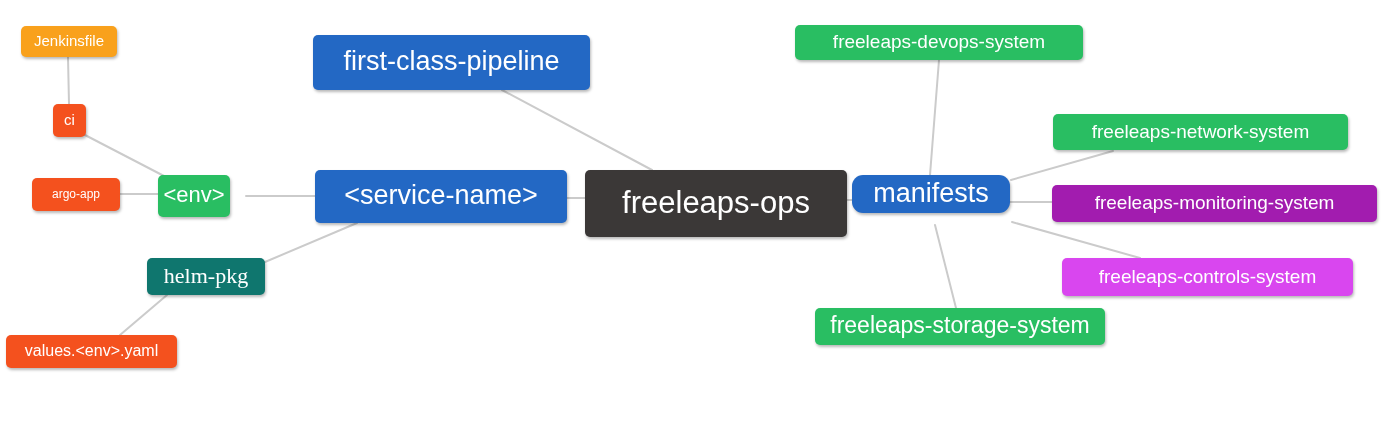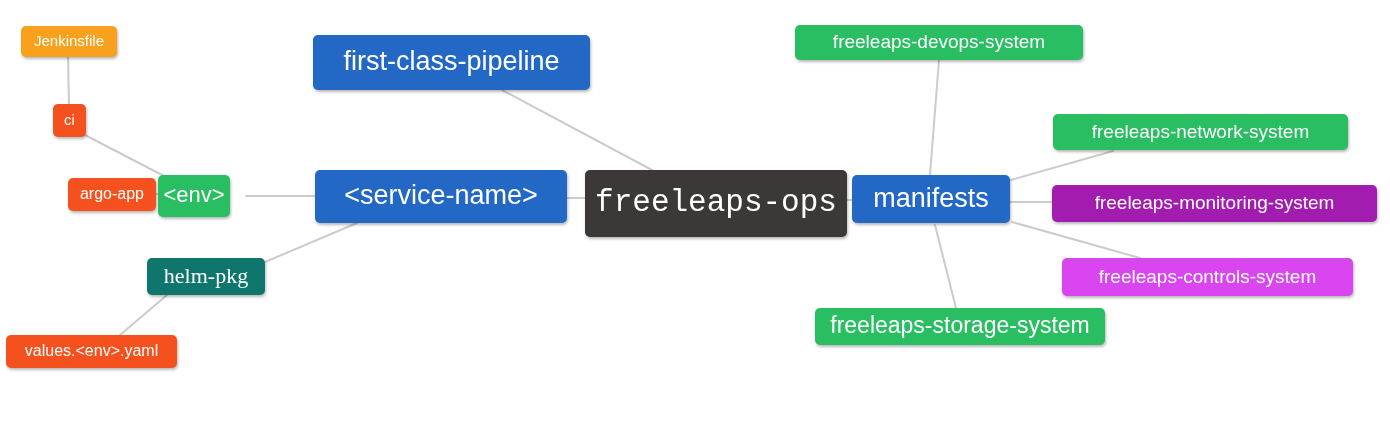--- a/index.html
+++ b/index.html
@@ -56,26 +56,26 @@
       <line x1="847" y1="200" x2="852" y2="200" stroke="#CBCBCB" stroke-width="2" stroke-linecap="round"></line>
       <line x1="930" y1="175" x2="939" y2="60" stroke="#CBCBCB" stroke-width="2" stroke-linecap="round"></line>
       <line x1="1011" y1="180" x2="1113" y2="151" stroke="#CBCBCB" stroke-width="2" stroke-linecap="round"></line>
       <line x1="1010" y1="202" x2="1052" y2="202" stroke="#CBCBCB" stroke-width="2" stroke-linecap="round"></line>
       <line x1="1012" y1="222" x2="1140" y2="258" stroke="#CBCBCB" stroke-width="2" stroke-linecap="round"></line>
       <line x1="935" y1="225" x2="956" y2="308" stroke="#CBCBCB" stroke-width="2" stroke-linecap="round"></line>
     </svg>
 
 <div class="node" style="left: 21px; top: 26px; width: 96px; height: 31px; font-size: 15px; background: rgb(249, 161, 28);">Jenkinsfile</div>
     <div class="node" style="left: 53px; top: 104px; width: 33px; height: 33px; font-size: 15px; background: rgb(244, 81, 30);">ci</div>
-    <div class="node" style="left: 32px; top: 178px; width: 88px; height: 33px; font-size: 16px; background: rgb(244, 81, 30); margin-left: 36px;">argo-app</div>
+    <div class="node" style="left: 32px; top: 178px; width: 88px; height: 33px; font-size: 12px; background: rgb(244, 81, 30);">argo-app</div>
     <div class="node" style="left: 158px; top: 175px; width: 72px; height: 42px; font-size: 22px; background: rgb(41, 190, 98);">&lt;env&gt;</div>
     <div class="node" style="left: 147px; top: 258px; width: 118px; height: 37px; font-size: 22px; background: #0f766e; font-family: Liberation Serif, serif;">helm-pkg</div>
     <div class="node" style="left: 6px; top: 335px; width: 171px; height: 33px; font-size: 16px; background: rgb(244, 81, 30);">values.&lt;env&gt;.yaml</div>
     <div class="node" style="left: 313px; top: 35px; width: 277px; height: 55px; font-size: 27px; background: rgb(35, 104, 196);">first-class-pipeline</div>
     <div class="node" style="left: 315px; top: 170px; width: 252px; height: 53px; font-size: 27px; background: rgb(35, 104, 196);">&lt;service-name&gt;</div>
-    <div class="node" style="left: 585px; top: 170px; width: 262px; height: 67px; font-size: 31px; background: rgb(59, 56, 55); font-family: Liberation Mono, monospace;">freeleaps-ops</div>
-    <div class="node" style="left: 852px; top: 175px; width: 158px; height: 48px; font-size: 27px; background: rgb(35, 104, 196);">manifests</div>
+    <div class="node" style="left: 585px; top: 170px; width: 262px; height: 67px; font-size: 31px; background: rgb(59, 56, 55);">freeleaps-ops</div>
+    <div class="node" style="left: 852px; top: 175px; width: 158px; height: 38px; font-size: 27px; background: rgb(35, 104, 196); border-radius: 11px;">manifests</div>
     <div class="node" style="left: 795px; top: 25px; width: 288px; height: 35px; font-size: 19px; background: rgb(41, 190, 98);">freeleaps-devops-system</div>
     <div class="node" style="left: 1053px; top: 114px; width: 295px; height: 36px; font-size: 19px; background: rgb(41, 190, 98);">freeleaps-network-system</div>
     <div class="node" style="left: 1052px; top: 185px; width: 325px; height: 37px; font-size: 19px; background: #a21caf;">freeleaps-monitoring-system</div>
     <div class="node" style="left: 1062px; top: 258px; width: 291px; height: 38px; font-size: 19px; background: #d946ef;">freeleaps-controls-system</div>
     <div class="node" style="left: 815px; top: 308px; width: 290px; height: 37px; font-size: 23px; background: rgb(41, 190, 98);">freeleaps-storage-system</div>
   </div>
 
 </body></html>

